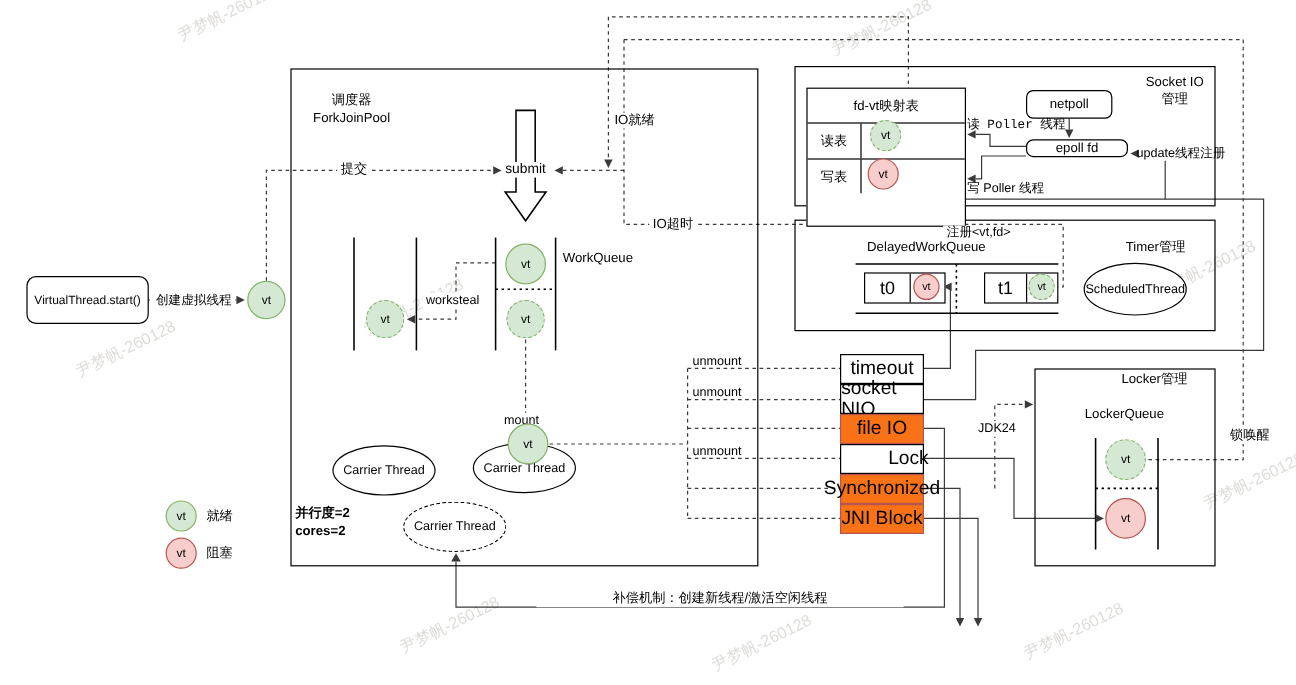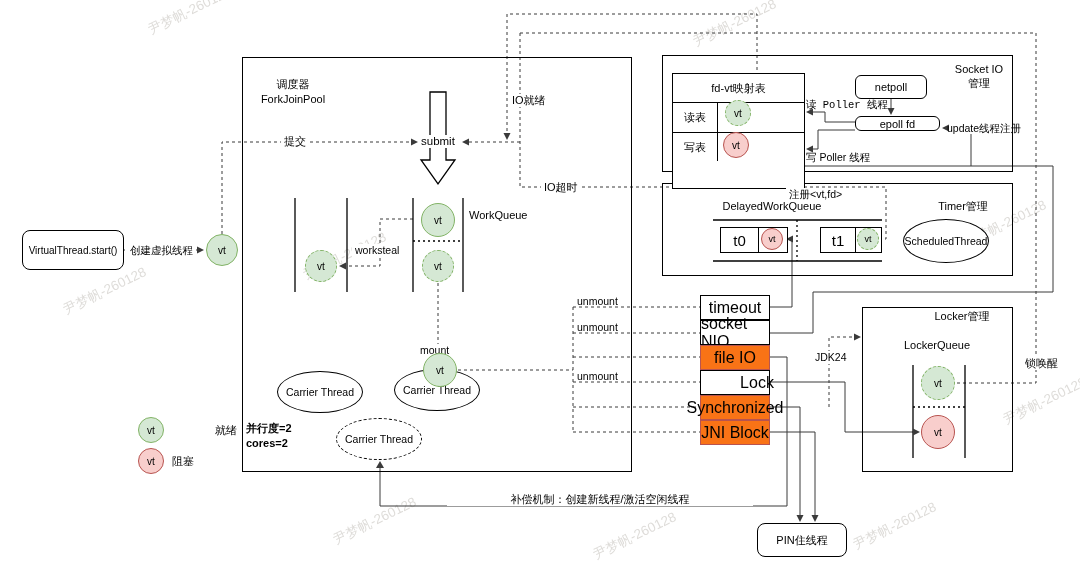--- a/index.html
+++ b/index.html
@@ -127,21 +127,21 @@
     <span>VirtualThread.start()</span>
   </div>
   <div class="lbl bg sm" style="left:127px;top:244px;">创建虚拟线程</div>
   <div class="vt" style="left:206px;top:234px;width:32px;height:32px;">
       <span>vt</span>
     </div>
 
   <div class="vt" style="left:138px;top:417px;width:26px;height:26px;">
       <span>vt</span>
     </div>
-  <div class="lbl" style="left:172px;top:424px;margin-left:43px;">就绪</div>
+  <div class="lbl" style="left:172px;top:424px;">就绪</div>
   <div class="vt red" style="left:138px;top:448px;width:26px;height:26px;">
       <span>vt</span>
     </div>
   <div class="lbl" style="left:172px;top:455px;">阻塞</div>
 
   <div class="box" style="left:242px;top:57px;width:390px;height:415px;"></div>
   <div class="lbl ctr" style="left:238px;top:77px;width:110px;line-height:15px;">
     <div>调度器</div>
     <div>ForkJoinPool</div>
   </div>
@@ -267,18 +267,15 @@
   <div class="lbl ctr" style="left:912px;top:310px;width:100px;">Locker管理</div>
   <div class="lbl ctr" style="left:887px;top:339px;width:100px;">LockerQueue</div>
   <div class="vt dash" style="left:921px;top:366px;width:34px;height:34px;">
       <span>vt</span>
     </div>
   <div class="vt red" style="left:921px;top:415px;width:34px;height:34px;">
       <span>vt</span>
     </div>
   <div class="lbl bg" style="left:1022px;top:357px;">锁唤醒</div>
 
-  <div class="rounded" style="left:757px;top:523px;width:90px;height:34px;font-size:11px;">
-      <span>PIN住线程</span>
-    </div>
   <div class="lbl bg ctr" style="left:447px;top:493px;width:300px;">补偿机制：创建新线程/激活空闲线程</div>
 
 </div>
 
 </body></html>

